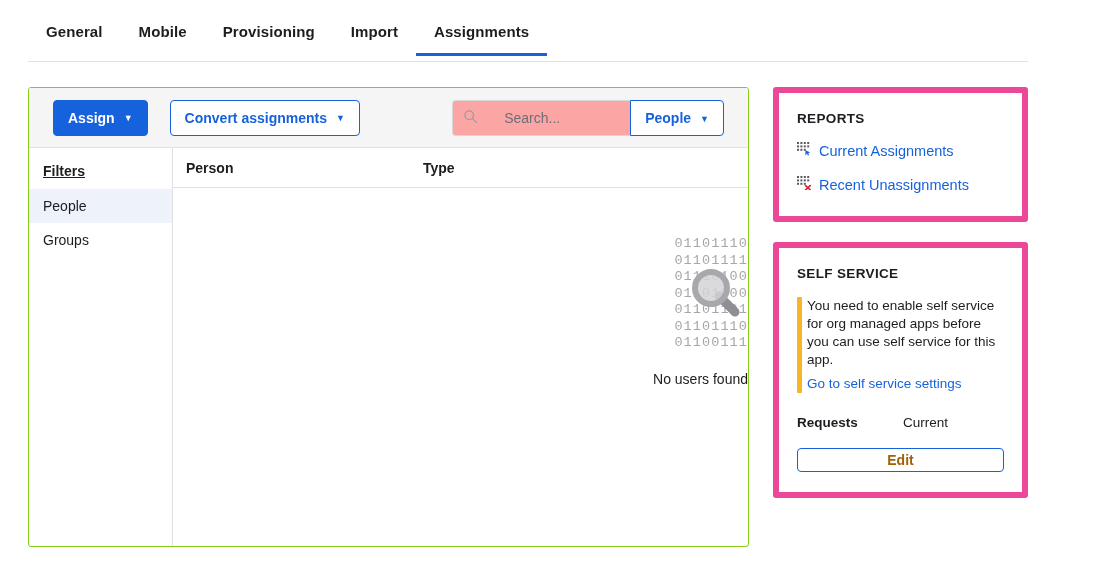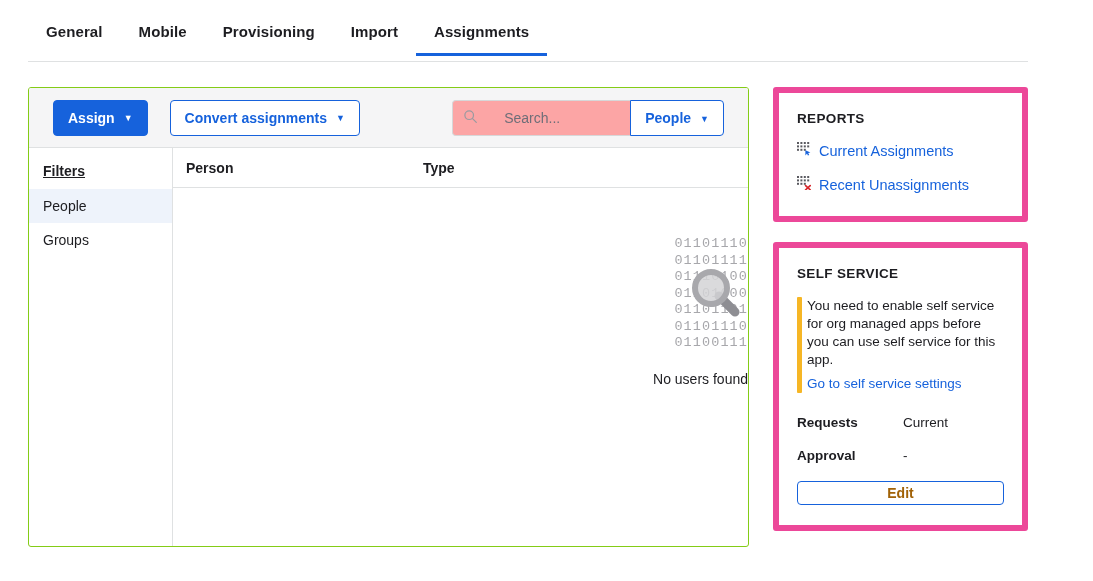--- a/index.html
+++ b/index.html
@@ -425,24 +425,20 @@
         <div class="alert-body">
           <span>You need to enable self service for org managed apps before you can use self service for this app.</span>
           <span class="alert-link">Go to self service settings</span>
         </div>
       </div>
 
       <div class="kv">
         <div class="kv-key">Requests</div>
         <div class="kv-val">Current</div>
       </div>
-      <div class="kv">
-        <div class="kv-key">Approval</div>
-        <div class="kv-val">-</div>
-      </div>
 
       <div class="edit-btn">
         <span>Edit</span>
       </div>
     </div>
 
   </div>
 </div>
 
 </body></html>

